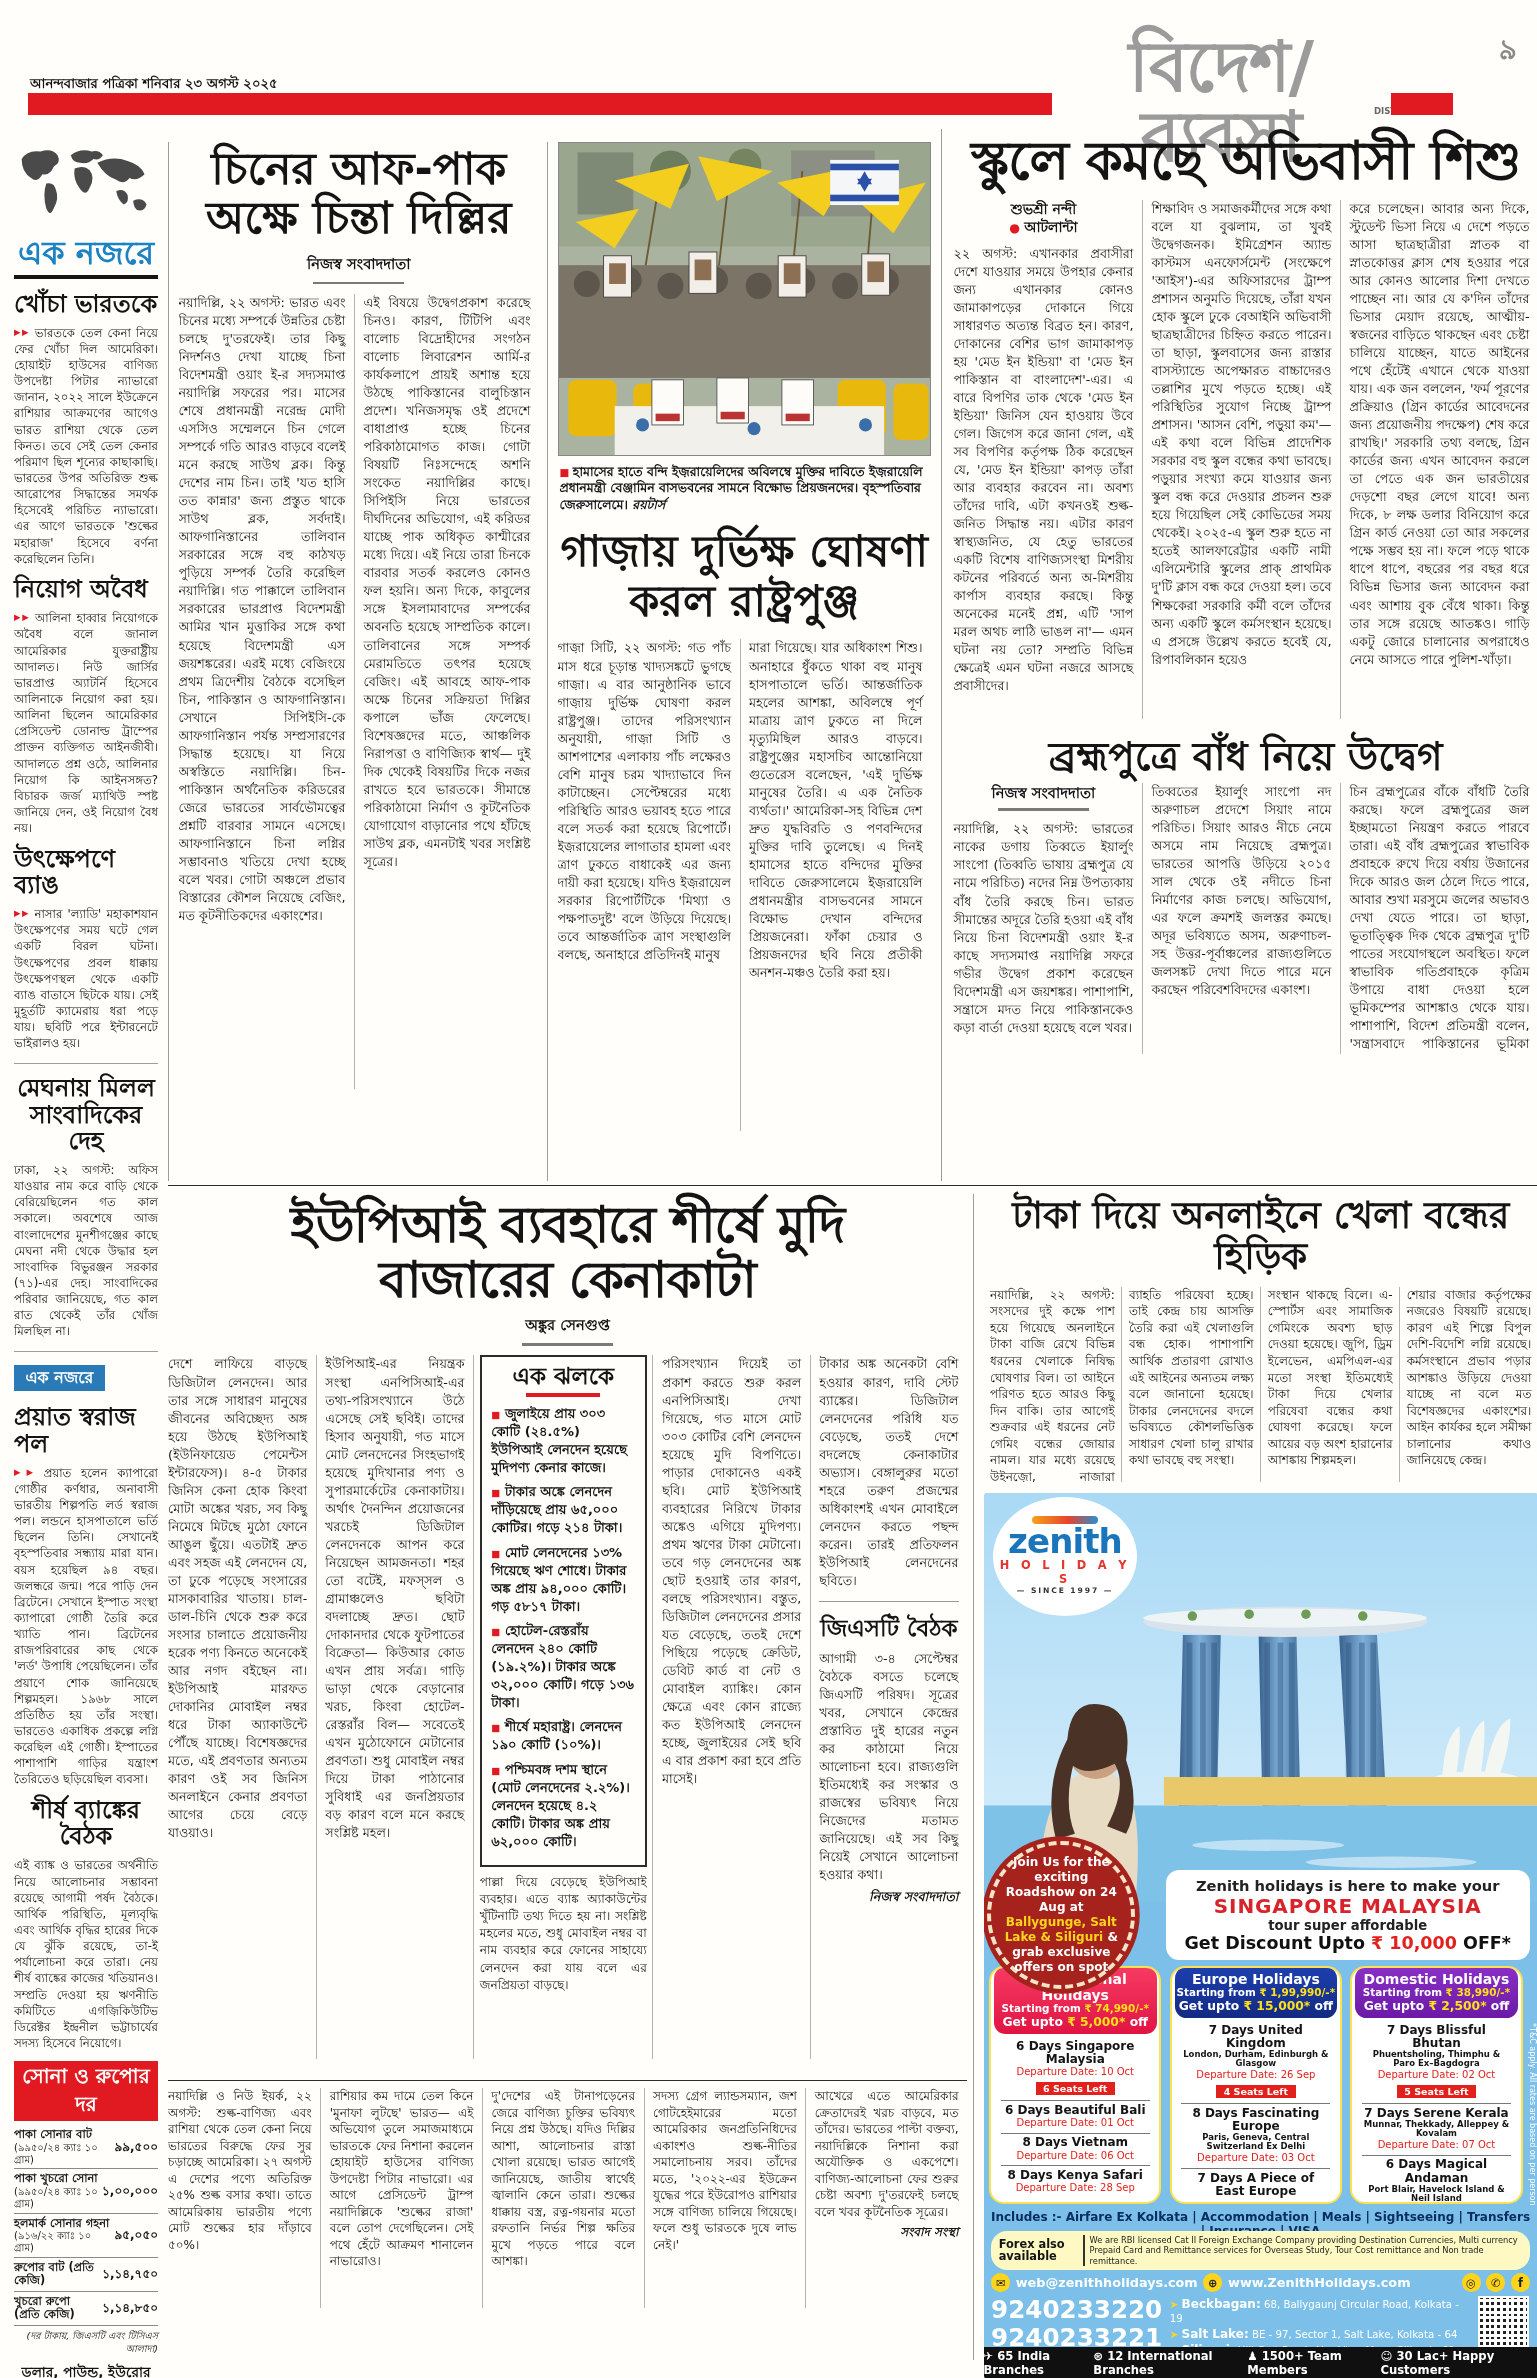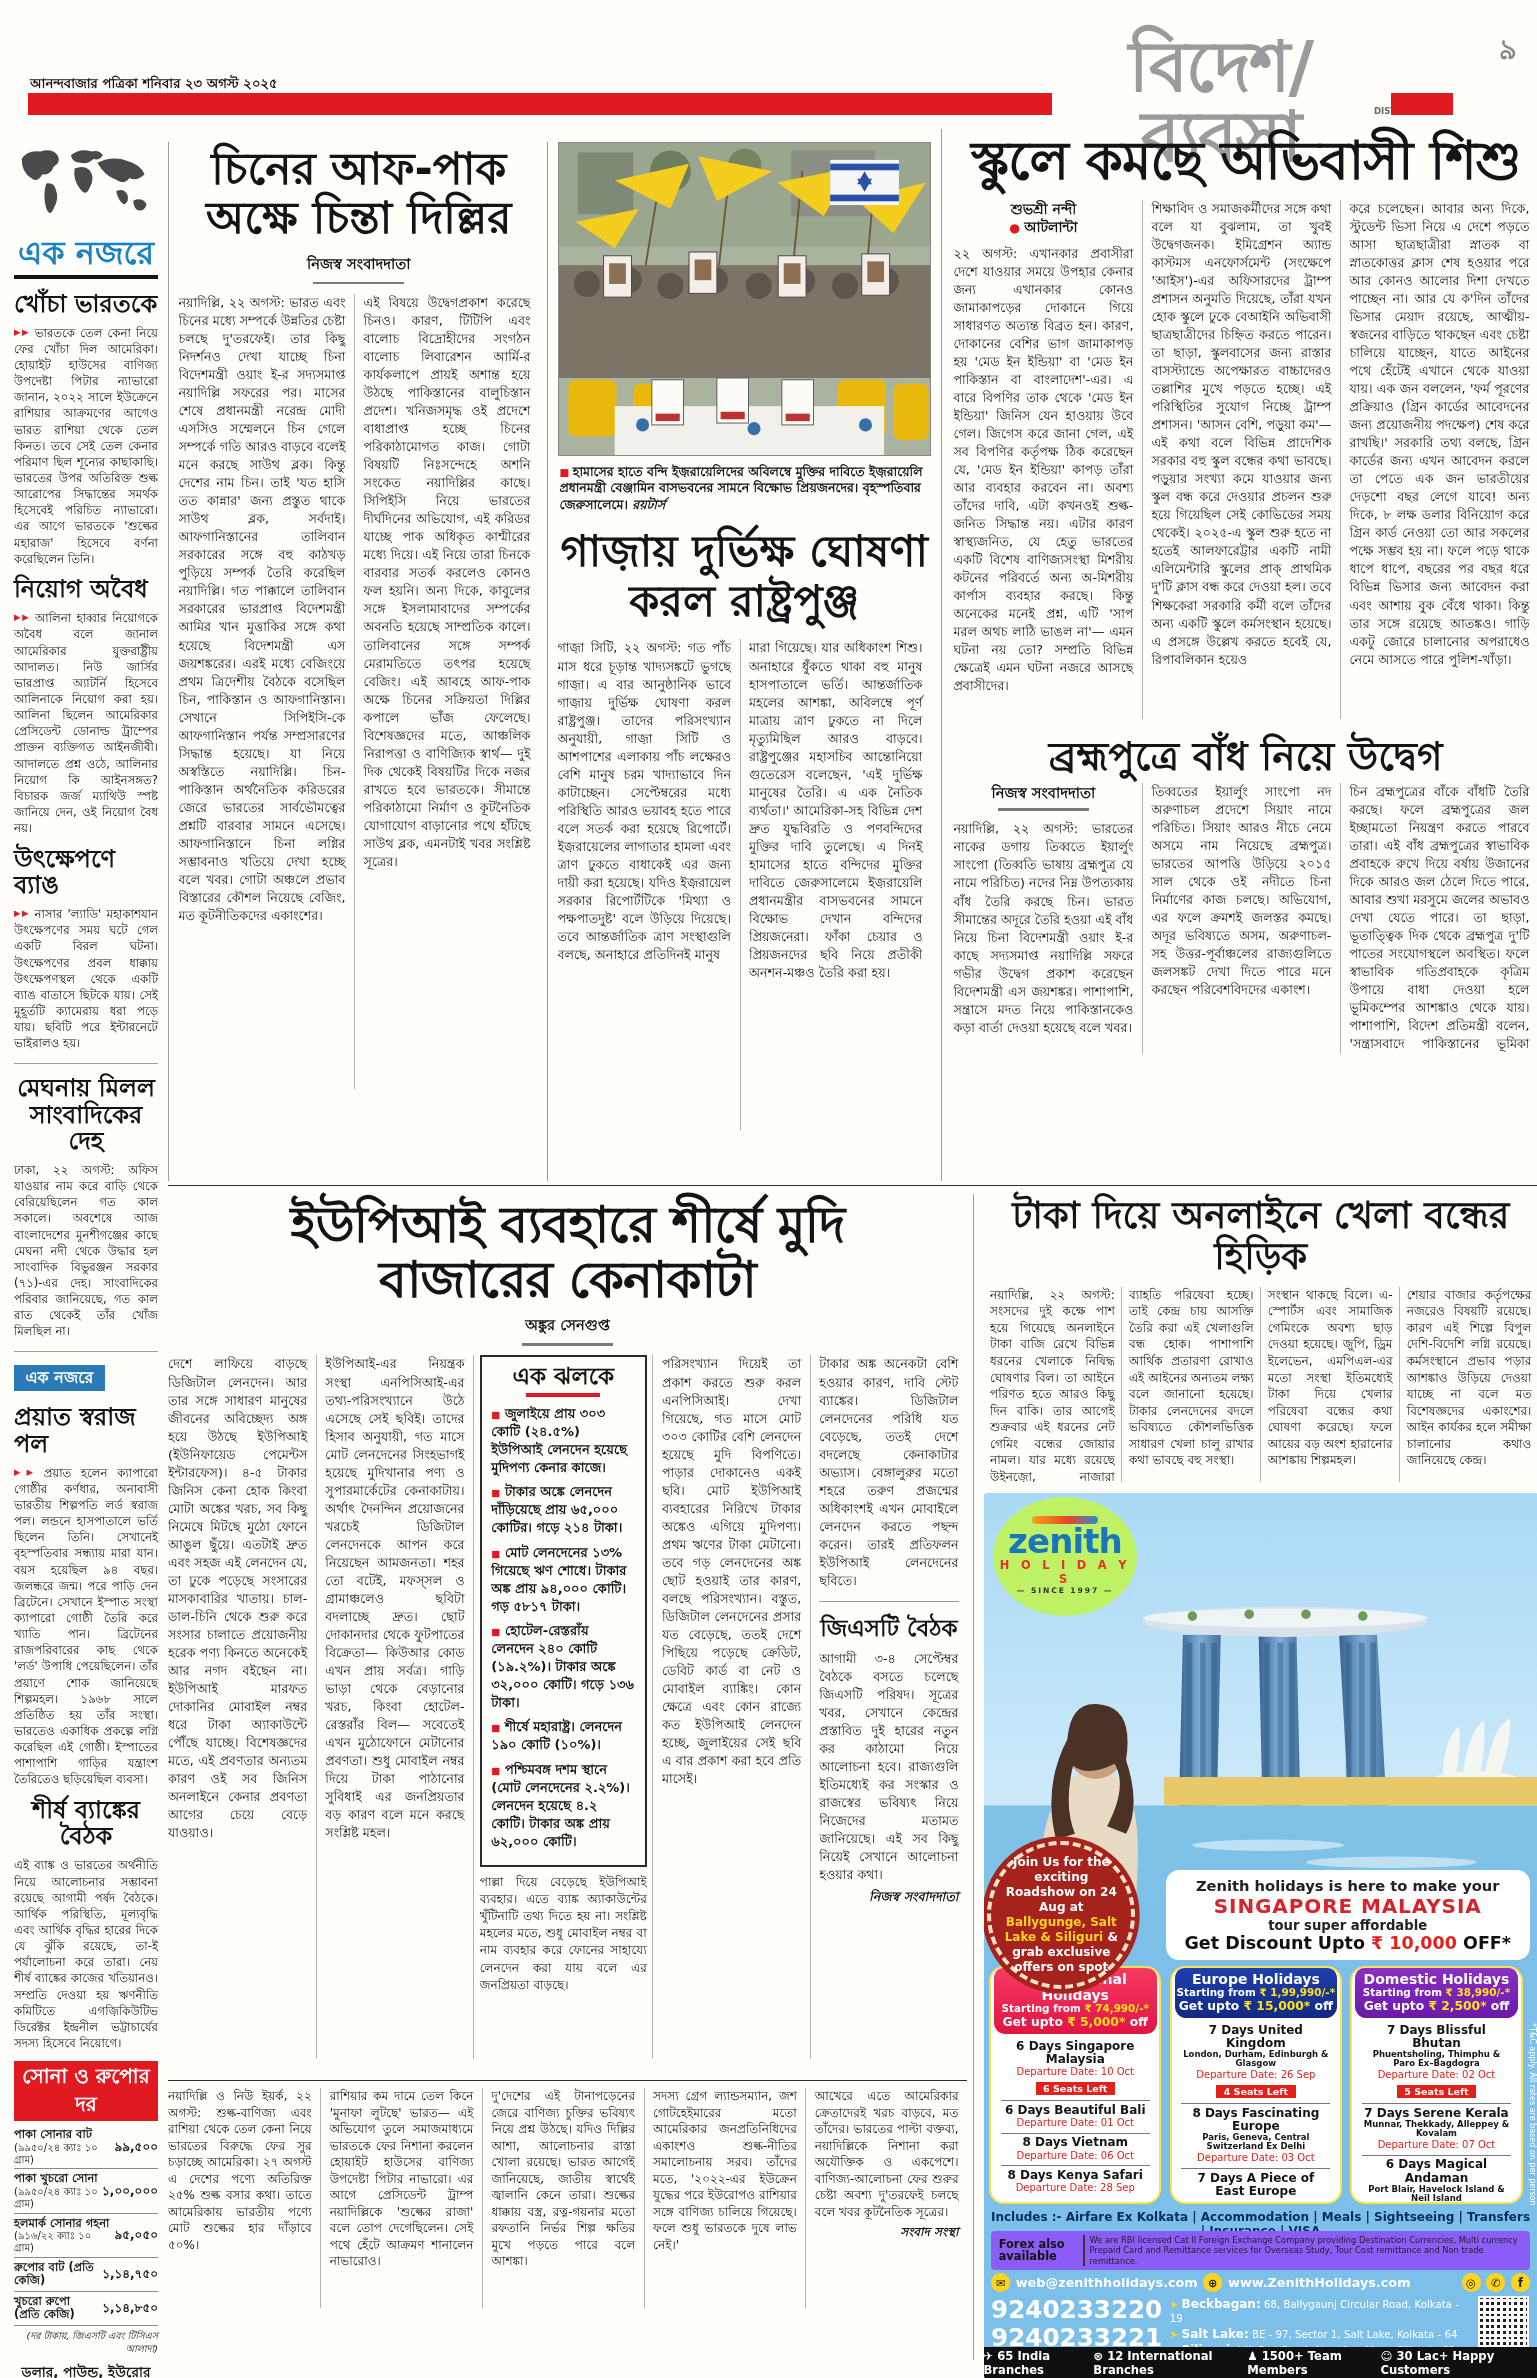--- a/index.html
+++ b/index.html
@@ -79,21 +79,21 @@
   .rlow .cols{height:195px;overflow:hidden}
   .rlow .cols>div{font-size:12px;line-height:1.38;padding:0 6.6px}
   
   .bharat{position:absolute;left:168px;top:2088px;width:799px;height:284px}
   .bharat-h{font-size:42px;font-weight:bold;text-align:center;line-height:1.1;margin:3.8px 0 11.4px}
   .bharat .cols{height:220px;overflow:hidden}
   .bharat .cols>div{font-size:12px;line-height:1.38}
   
   .ad{position:relative;width:554px;height:886px;margin-top:11.4px;background:#7cc0ea;overflow:hidden;border-radius:3.8px}
   .ad-photo{position:absolute;left:0;top:0;width:100%;height:409px}
-  .ad-logo{position:absolute;left:9.5px;top:3.8px;width:144px;height:119px;background:#bef264;border-radius:50%;text-align:center;z-index:3;padding-top:19px;box-sizing:border-box}
+  .ad-logo{position:absolute;left:9.5px;top:3.8px;width:144px;height:119px;background:#ffffff;border-radius:50%;text-align:center;z-index:3;padding-top:19px;box-sizing:border-box}
   .ad-logo .sw{display:block;width:66px;height:7.6px;margin:0 auto 1.9px;border-radius:5.7px;background:linear-gradient(90deg,#f6a21b,#e8432c 55%,#2a8fd0)}
   .ad-logo .z{font-size:34px;font-weight:bold;color:#1b75bb;line-height:.95;letter-spacing:-0.9px}
   .ad-logo .h{font-size:11.4px;letter-spacing:3.8px;color:#e4342b;font-weight:bold}
   .ad-logo .s{font-size:7.6px;letter-spacing:1.9px;color:#333;font-weight:bold}
   .badge{position:absolute;left:3.8px;top:348px;width:148px;height:148px;border-radius:50%;background:#a6221c;
          border:4.7px dashed #f5e3c8;box-shadow:0 0 0 4.7px #a6221c;display:flex;align-items:center;justify-content:center;
          text-align:center;color:#fff;font-weight:bold;font-size:12px;line-height:1.25;z-index:6;padding:9.5px;box-sizing:border-box}
   .badge .y{color:#ffd41d}
   .ad-banner{position:absolute;left:182px;top:377px;right:7.6px;background:#fff;border-radius:13.2px;padding:6.6px 7.6px;text-align:center;z-index:5}
   .bn1{font-size:14.7px;font-weight:bold;color:#222;line-height:1.2}
@@ -111,21 +111,21 @@
   .pack-head .p{font-size:10.4px;font-weight:bold}
   .pack-head .o{font-size:12.3px;font-weight:bold}
   .yel{color:#ffe01a}
   .pitem{text-align:center;padding:2.8px 1.9px 3.8px;border-bottom:0.9px solid #777;margin:0 9.5px}
   .pitem:last-child{border-bottom:none}
   .pname{font-size:12px;font-weight:bold;line-height:1.1}
   .psub{font-size:8.5px;font-weight:bold;line-height:1.12}
   .pdep{font-size:10px;font-weight:normal;color:#e3211c;line-height:1.2}
   .pseat{display:inline-block;background:#e3211c;color:#fff;font-size:9.5px;font-weight:bold;padding:0.9px 7.6px;margin-top:1.9px}
   .ad-includes{position:absolute;left:5.7px;right:5.7px;top:717px;font-size:12px;font-weight:bold;color:#0a2d62;text-align:center;z-index:4}
-  .ad-forex{position:absolute;left:7.6px;right:7.6px;top:738px;background:#8b5cf6;border-radius:4px;display:flex;align-items:center;padding:3.8px 7.6px;gap:5px;z-index:4;box-sizing:border-box}
+  .ad-forex{position:absolute;left:7.6px;right:7.6px;top:738px;background:#fef9c3;border-radius:16px;display:flex;align-items:center;padding:3.8px 7.6px;gap:5px;z-index:4;box-sizing:border-box}
   .fxa-t{font-size:11.4px;font-weight:bold;width:79px;line-height:1.1;flex:none}
   .fxa-d{width:1.9px;background:#333;align-self:stretch;flex:none}
   .fxa-x{font-size:8.3px;line-height:1.25;color:#222}
   .ad-contact{position:absolute;left:7.6px;right:7.6px;top:780px;display:flex;align-items:center;gap:5.7px;color:#fff;font-weight:bold;font-size:12.8px;z-index:4}
   .cic{width:19px;height:19px;border-radius:50%;background:#ffd41d;color:#222;display:inline-flex;align-items:center;justify-content:center;font-size:11.4px;flex:none}
   .spacer{flex:1}
   .ad-phoneblock{position:absolute;left:7.6px;right:7.6px;top:803px;display:flex;gap:7.6px;color:#fff;z-index:4}
   .phones{font-size:24.6px;font-weight:bold;line-height:1.15;flex:none}
   .addrs{flex:1;font-size:10.2px;line-height:1.35}
   .addrs b{font-size:12px}

